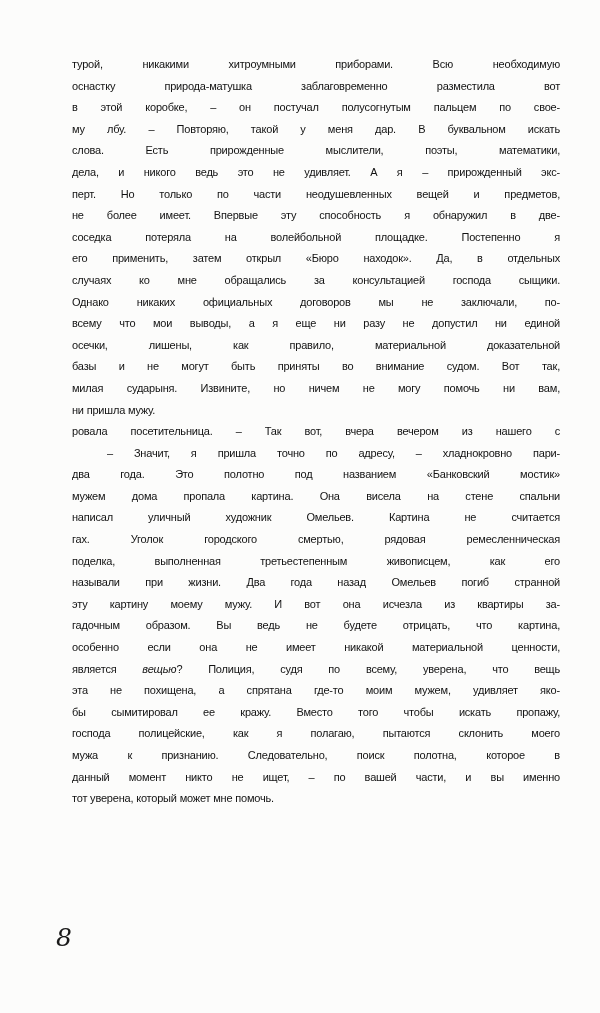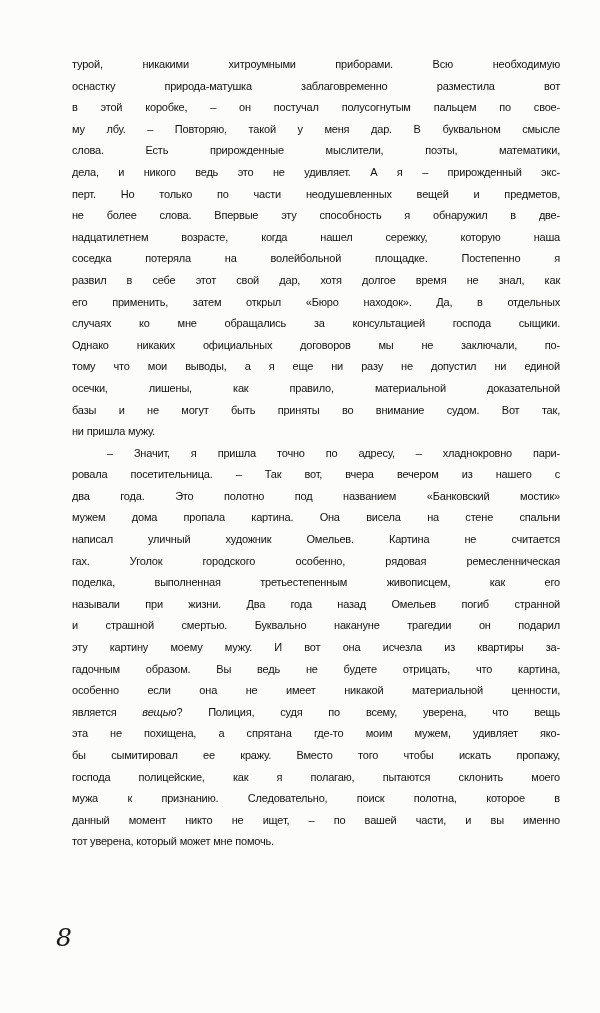--- a/index.html
+++ b/index.html
@@ -58,44 +58,42 @@
   }
 </style>
 </head>
 <body>
 
 <div class="page">
   <div class="text-block" id="text-block">
       <div class="line">турой, никакими хитроумными приборами. Всю необходимую</div>
       <div class="line">оснастку природа-матушка заблаговременно разместила вот</div>
       <div class="line">в этой коробке, – он постучал полусогнутым пальцем по свое-</div>
-      <div class="line">му лбу. – Повторяю, такой у меня дар. В буквальном смысле</div>
+      <div class="line">му лбу. – Повторяю, такой у меня дар. В буквальном искать</div>
       <div class="line">слова. Есть прирожденные мыслители, поэты, математики,</div>
       <div class="line">дела, и никого ведь это не удивляет. А я – прирожденный экс-</div>
       <div class="line">перт. Но только по части неодушевленных вещей и предметов,</div>
-      <div class="line">не более слова. Впервые эту способность я обнаружил в две-</div>
-      <div class="line">надцатилетнем возрасте, когда нашел сережку, которую наша</div>
+      <div class="line">не более имеет. Впервые эту способность я обнаружил в две-</div>
       <div class="line">соседка потеряла на волейбольной площадке. Постепенно я</div>
-      <div class="line">развил в себе этот свой дар, хотя долгое время не знал, как</div>
       <div class="line">его применить, затем открыл «Бюро находок». Да, в отдельных</div>
       <div class="line">случаях ко мне обращались за консультацией господа сыщики.</div>
       <div class="line">Однако никаких официальных договоров мы не заключали, по-</div>
-      <div class="line">тому что мои выводы, а я еще ни разу не допустил ни единой</div>
+      <div class="line">всему что мои выводы, а я еще ни разу не допустил ни единой</div>
       <div class="line">осечки, лишены, как правило, материальной доказательной</div>
       <div class="line">базы и не могут быть приняты во внимание судом. Вот так,</div>
+      <div class="line">милая сударыня. Извините, но ничем не могу помочь ни вам,</div>
       <div class="line last">ни пришла мужу.</div>
+      <div class="line">ровала посетительница. – Так вот, вчера вечером из нашего с</div>
       <div class="line indent">– Значит, я пришла точно по адресу, – хладнокровно пари-</div>
-      <div class="line">ровала посетительница. – Так вот, вчера вечером из нашего с</div>
       <div class="line">два года. Это полотно под названием «Банковский мостик»</div>
       <div class="line">мужем дома пропала картина. Она висела на стене спальни</div>
       <div class="line">написал уличный художник Омельев. Картина не считается</div>
-      <div class="line">гах. Уголок городского особенно, рядовая ремесленническая</div>
+      <div class="line">гах. Уголок городского смертью, рядовая ремесленническая</div>
       <div class="line">поделка, выполненная третьестепенным живописцем, как его</div>
       <div class="line">называли при жизни. Два года назад Омельев погиб странной</div>
-      <div class="line">и страшной смертью. Буквально накануне трагедии он подарил</div>
       <div class="line">эту картину моему мужу. И вот она исчезла из квартиры за-</div>
       <div class="line">гадочным образом. Вы ведь не будете отрицать, что картина,</div>
       <div class="line">особенно если она не имеет никакой материальной ценности,</div>
       <div class="line">является <em>вещью</em>? Полиция, судя по всему, уверена, что вещь</div>
       <div class="line">эта не похищена, а спрятана где-то моим мужем, удивляет яко-</div>
       <div class="line">бы сымитировал ее кражу. Вместо того чтобы искать пропажу,</div>
       <div class="line">господа полицейские, как я полагаю, пытаются склонить моего</div>
       <div class="line">мужа к признанию. Следовательно, поиск полотна, которое в</div>
       <div class="line">данный момент никто не ищет, – по вашей части, и вы именно</div>
       <div class="line last">тот уверена, который может мне помочь.</div>

